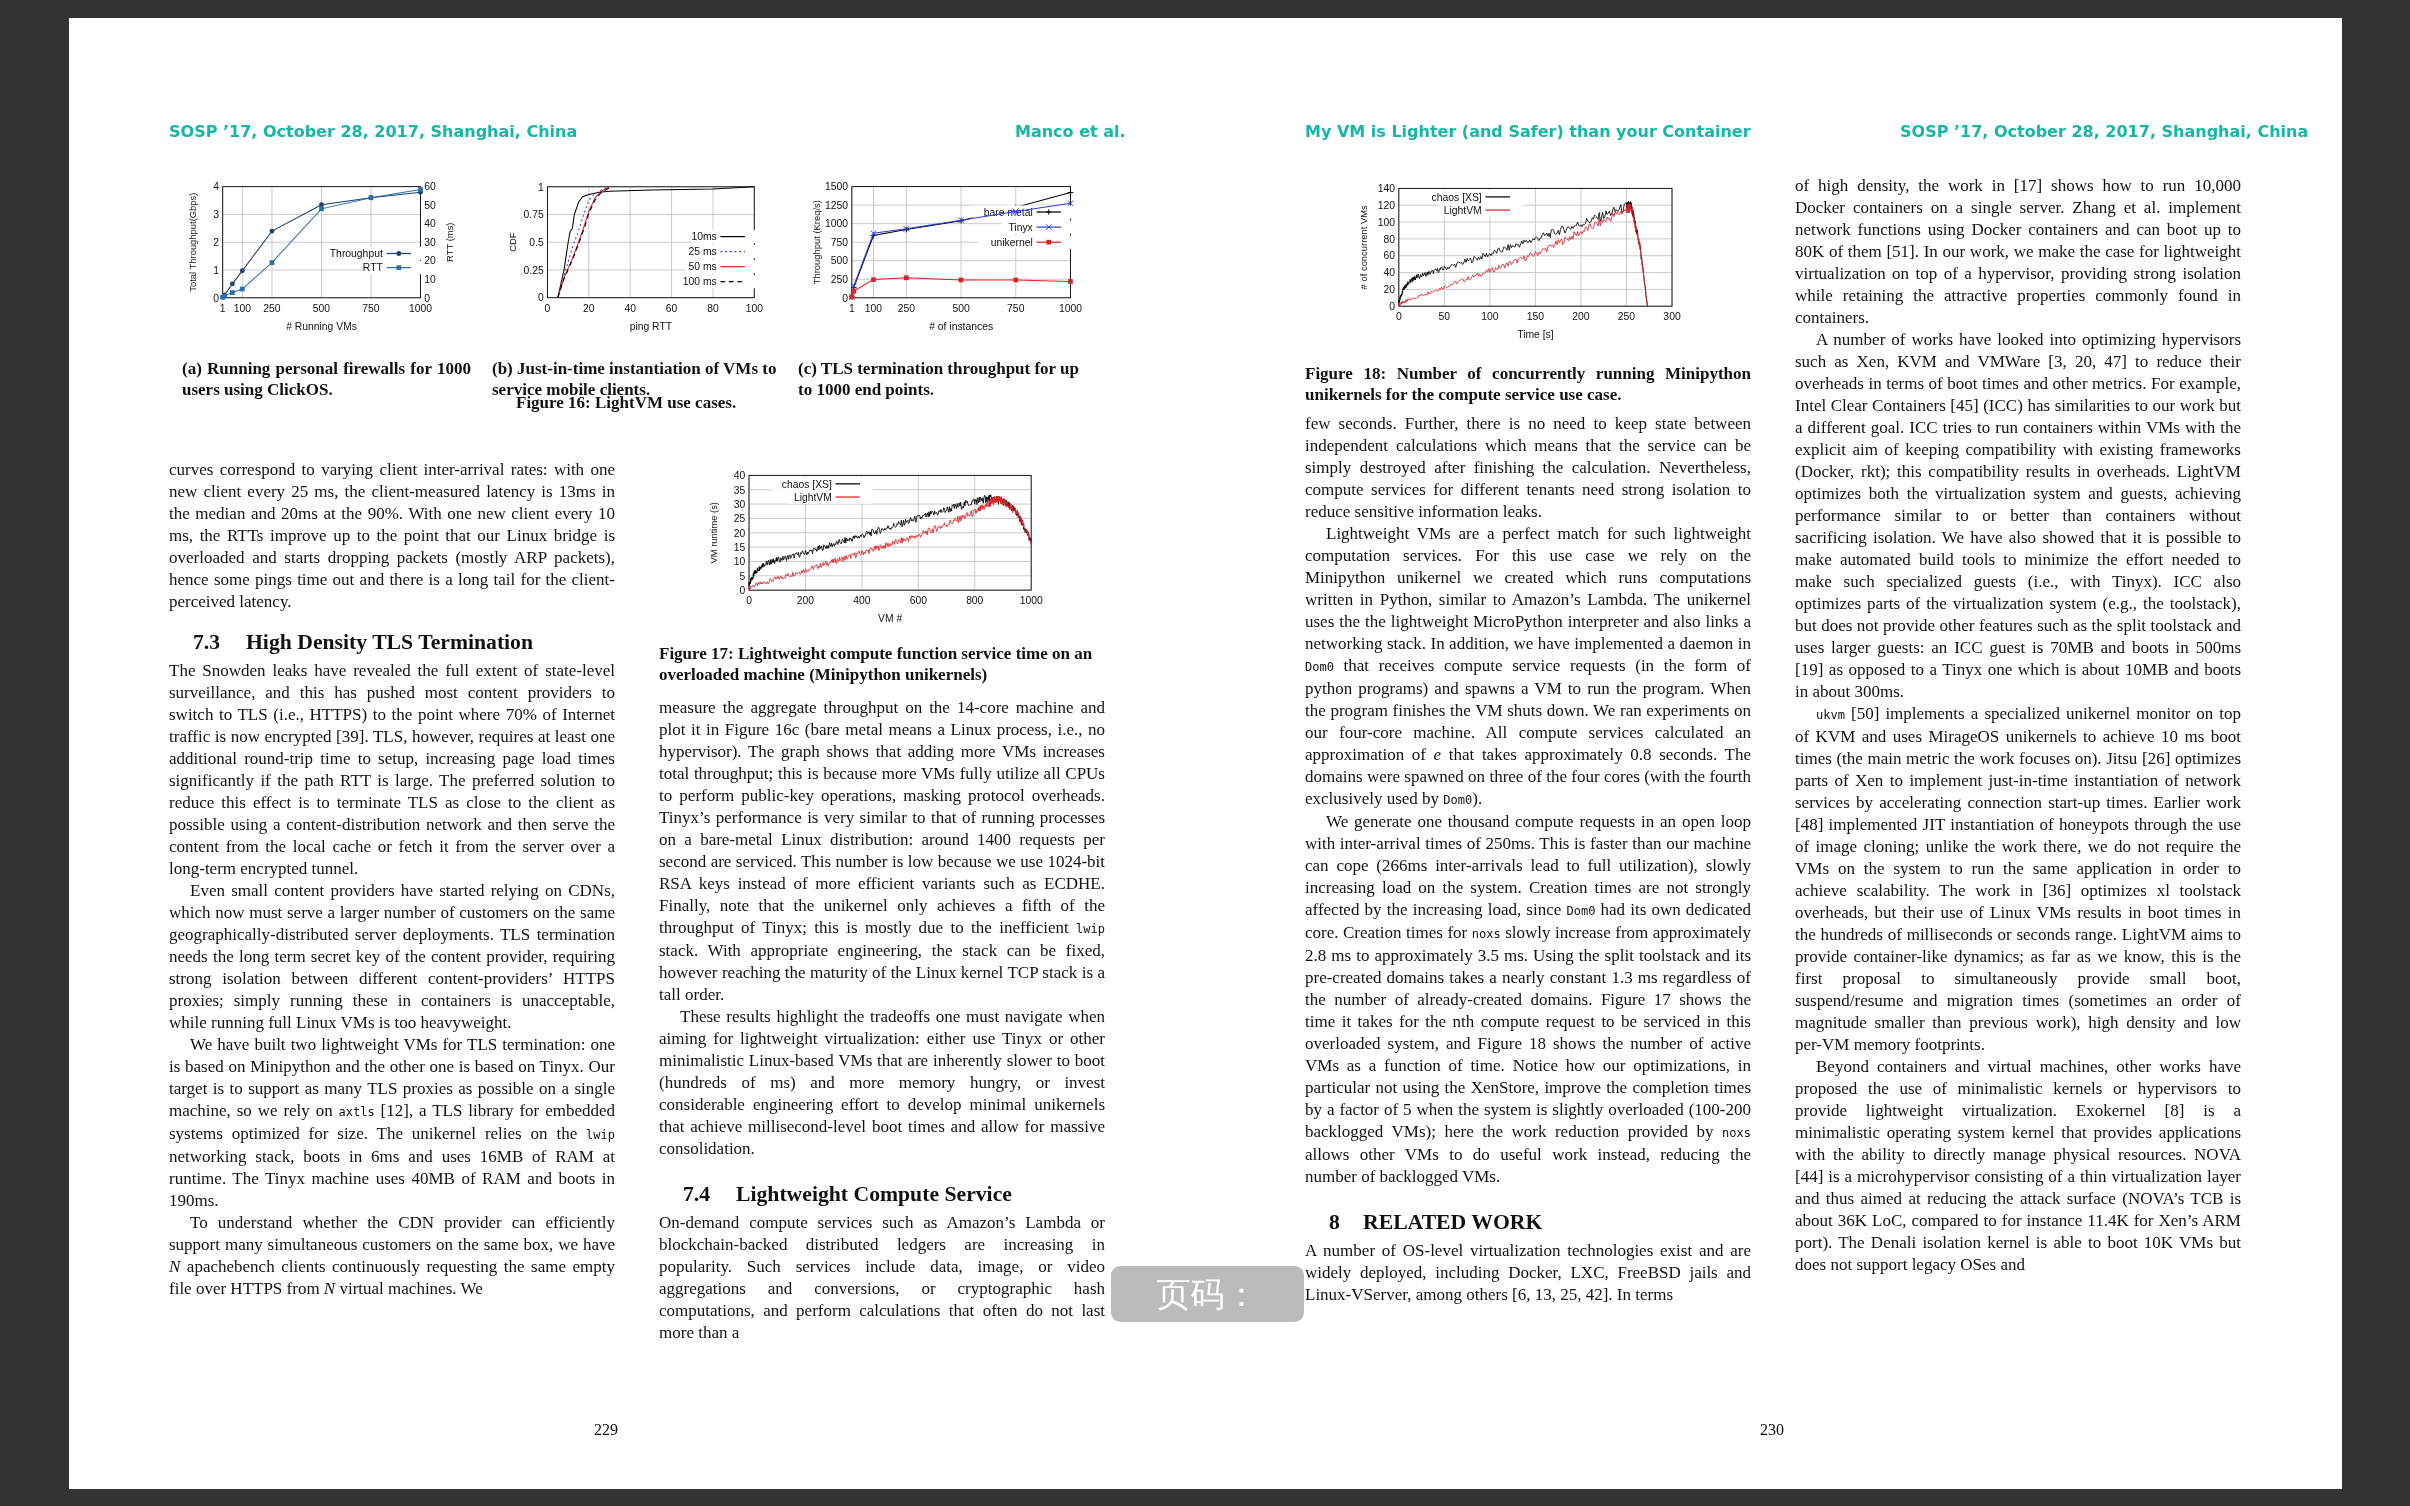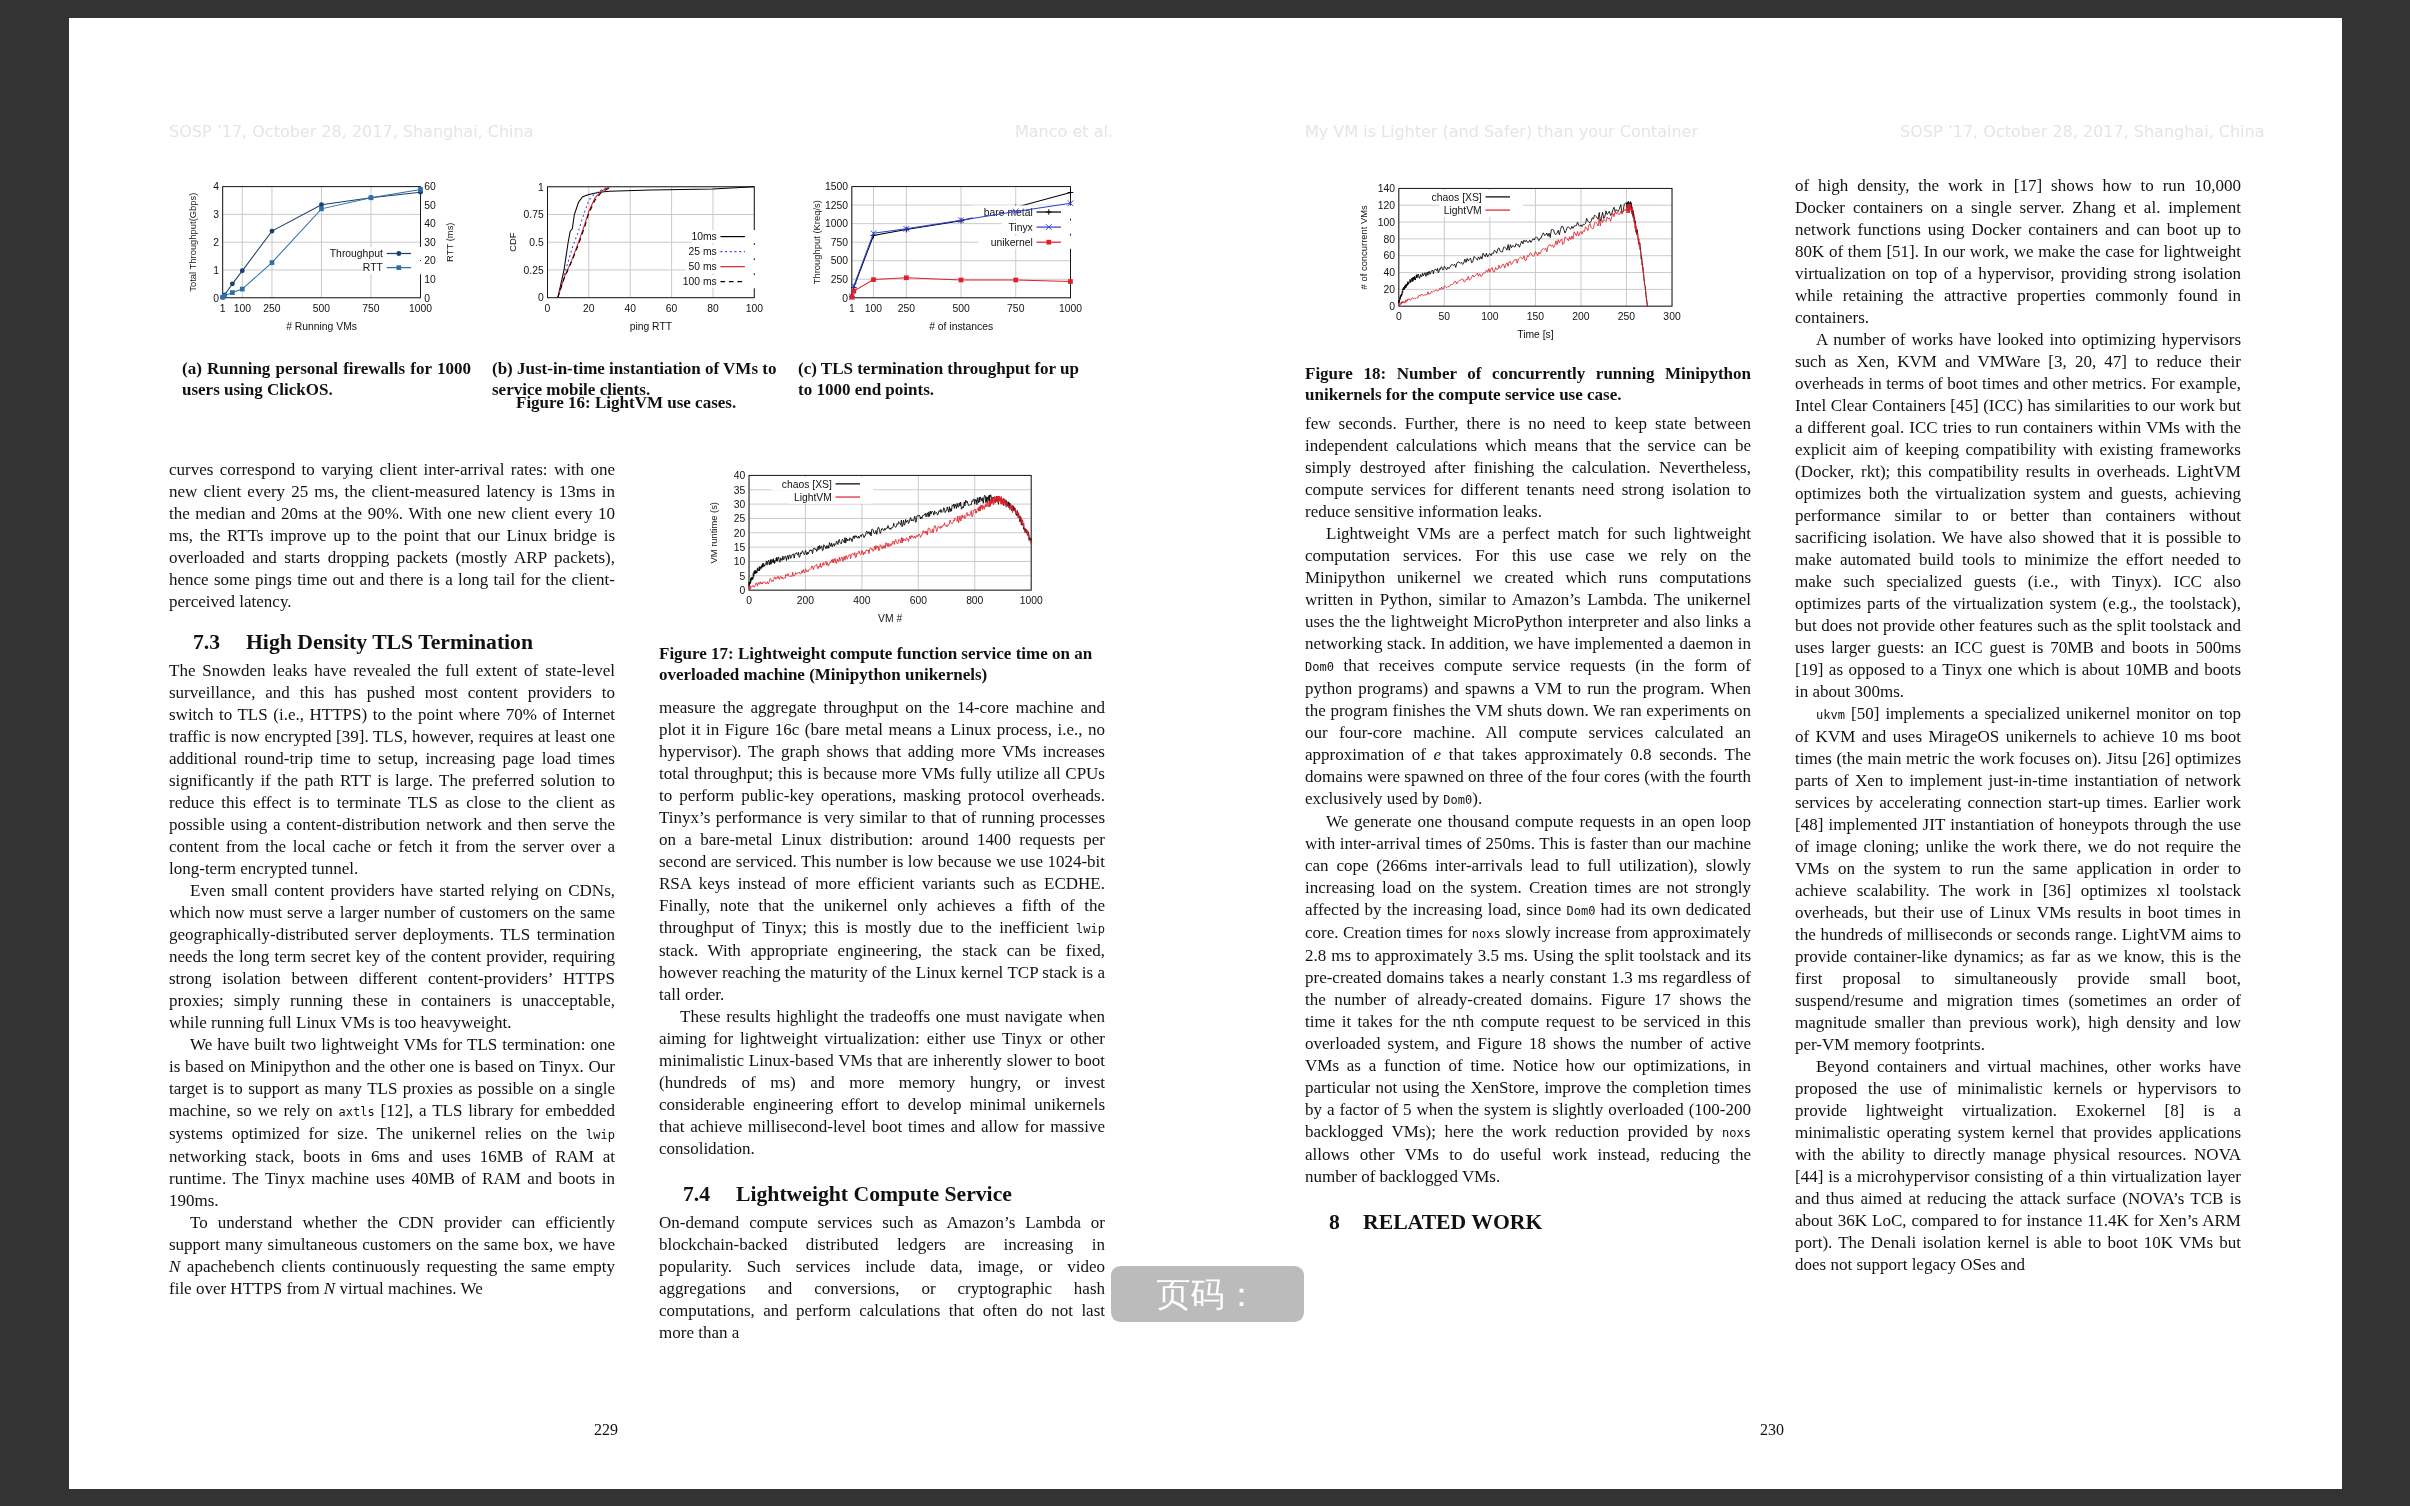--- a/index.html
+++ b/index.html
@@ -1,18 +1,18 @@
 <!DOCTYPE html>
 <html style="font-size:15px"><head>
 <meta charset="utf-8">
 <style>
   html,body{margin:0;padding:0;}
   body{width:2411px;height:1507px;background:#333333;position:relative;overflow:hidden;font-family:"Liberation Serif","DejaVu Serif",serif;color:#111;}
   .sheet{position:absolute;left:69px;top:18px;width:2273px;height:1471px;background:#ffffff;}
-  .hdr{position:absolute;top:122px;font-size:18px;color:#e5e5e5;white-space:nowrap;font-family:"DejaVu Sans","Liberation Sans",sans-serif;font-size:16px;}
+  .hdr{position:absolute;top:122px;font-size:18px;color:#14b8a6;white-space:nowrap;font-family:"DejaVu Sans","Liberation Sans",sans-serif;font-size:16px;font-weight:bold;}
   .col{position:absolute;font-size:17px;line-height:22px;text-align:justify;}
   .col p{margin:0;text-indent:0;}
   .col p.ind{text-indent:21px;}
   .col h2{font-size:21.7px;font-weight:bold;margin:16px 0 4.7px 0;line-height:26px;}
   .col h2 .num{display:inline-block;width:53px;margin-left:24px;}
   .mono{font-family:"DejaVu Sans Mono","Liberation Mono",monospace;font-size:12px;}
   .cap{font-weight:bold;font-size:17px;line-height:21px;position:absolute;}
   .pageno{position:absolute;top:1421px;font-size:16px;}
   svg text{font-family:"Liberation Sans","DejaVu Sans",sans-serif;}
   .toast{position:absolute;left:1111px;top:1266px;width:193px;height:56px;background:rgba(175,175,175,0.85);border-radius:9.4px;color:#fff;font-family:"DejaVu Sans",sans-serif;font-size:34px;line-height:56px;text-align:center;}
@@ -311,20 +311,21 @@
     <text x="143" y="37" font-size="11" text-anchor="end" fill="#111">LightVM</text>
     <line x1="147" x2="173" y1="33" y2="33" stroke="#e0202a" stroke-width="1.3" stroke-dasharray=""></line>
   </svg>
 <div class="cap" style="left:1305px;top:363px;width:446px;text-align:justify;">Figure 18: Number of concurrently running Minipython unikernels for the compute service use case.</div>
 
 <div class="col" style="left:1305px;top:413px;width:446px;">
   <p>few seconds. Further, there is no need to keep state between independent calculations which means that the service can be simply destroyed after finishing the calculation. Nevertheless, compute services for different tenants need strong isolation to reduce sensitive information leaks.</p>
   <p class="ind"><span>Lightweight VMs are a perfect match for such lightweight computation services. For this use case we rely on the Minipython unikernel we created which runs computations written in Python, similar to Amazon’s Lambda. The unikernel uses the the lightweight MicroPython interpreter and also links a networking stack. In addition, we have implemented a daemon in </span><span class="mono">Dom0</span><span> that receives compute service requests (in the form of python programs) and spawns a VM to run the program. When the program finishes the VM shuts down. We ran experiments on our four-core machine. All compute services calculated an approximation of </span><i>e</i><span> that takes approximately 0.8 seconds. The domains were spawned on three of the four cores (with the fourth exclusively used by </span><span class="mono">Dom0</span><span>).</span></p>
   <p class="ind"><span>We generate one thousand compute requests in an open loop with inter-arrival times of 250ms. This is faster than our machine can cope (266ms inter-arrivals lead to full utilization), slowly increasing load on the system. Creation times are not strongly affected by the increasing load, since </span><span class="mono">Dom0</span><span> had its own dedicated core. Creation times for </span><span class="mono">noxs</span><span> slowly increase from approximately 2.8 ms to approximately 3.5 ms. Using the split toolstack and its pre-created domains takes a nearly constant 1.3 ms regardless of the number of already-created domains. Figure 17 shows the time it takes for the nth compute request to be serviced in this overloaded system, and Figure 18 shows the number of active VMs as a function of time. Notice how our optimizations, in particular not using the XenStore, improve the completion times by a factor of 5 when the system is slightly overloaded (100-200 backlogged VMs); here the work reduction provided by </span><span class="mono">noxs</span><span> allows other VMs to do useful work instead, reducing the number of backlogged VMs.</span></p>
   <h2 style="margin-top:21px;"><span class="num" style="width:34px;">8</span><span>RELATED WORK</span></h2>
+  <p>A number of OS-level virtualization technologies exist and are widely deployed, including Docker, LXC, FreeBSD jails and Linux-VServer, among others [6, 13, 25, 42]. In terms</p>
 </div>
 
 <div class="col" style="left:1795px;top:175px;width:446px;">
   <p>of high density, the work in [17] shows how to run 10,000 Docker containers on a single server. Zhang et al. implement network functions using Docker containers and can boot up to 80K of them [51]. In our work, we make the case for lightweight virtualization on top of a hypervisor, providing strong isolation while retaining the attractive properties commonly found in containers.</p>
   <p class="ind">A number of works have looked into optimizing hypervisors such as Xen, KVM and VMWare [3, 20, 47] to reduce their overheads in terms of boot times and other metrics. For example, Intel Clear Containers [45] (ICC) has similarities to our work but a different goal. ICC tries to run containers within VMs with the explicit aim of keeping compatibility with existing frameworks (Docker, rkt); this compatibility results in overheads. LightVM optimizes both the virtualization system and guests, achieving performance similar to or better than containers without sacrificing isolation. We have also showed that it is possible to make automated build tools to minimize the effort needed to make such specialized guests (i.e., with Tinyx). ICC also optimizes parts of the virtualization system (e.g., the toolstack), but does not provide other features such as the split toolstack and uses larger guests: an ICC guest is 70MB and boots in 500ms [19] as opposed to a Tinyx one which is about 10MB and boots in about 300ms.</p>
   <p class="ind"><span class="mono">ukvm</span><span> [50] implements a specialized unikernel monitor on top of KVM and uses MirageOS unikernels to achieve 10 ms boot times (the main metric the work focuses on). Jitsu [26] optimizes parts of Xen to implement just-in-time instantiation of network services by accelerating connection start-up times. Earlier work [48] implemented JIT instantiation of honeypots through the use of image cloning; unlike the work there, we do not require the VMs on the system to run the same application in order to achieve scalability. The work in [36] optimizes xl toolstack overheads, but their use of Linux VMs results in boot times in the hundreds of milliseconds or seconds range. LightVM aims to provide container-like dynamics; as far as we know, this is the first proposal to simultaneously provide small boot, suspend/resume and migration times (sometimes an order of magnitude smaller than previous work), high density and low per-VM memory footprints.</span></p>
   <p class="ind">Beyond containers and virtual machines, other works have proposed the use of minimalistic kernels or hypervisors to provide lightweight virtualization. Exokernel [8] is a minimalistic operating system kernel that provides applications with the ability to directly manage physical resources. NOVA [44] is a microhypervisor consisting of a thin virtualization layer and thus aimed at reducing the attack surface (NOVA’s TCB is about 36K LoC, compared to for instance 11.4K for Xen’s ARM port). The Denali isolation kernel is able to boot 10K VMs but does not support legacy OSes and</p>
 </div>
 
 <div class="pageno" style="left:1760px;">230</div>

